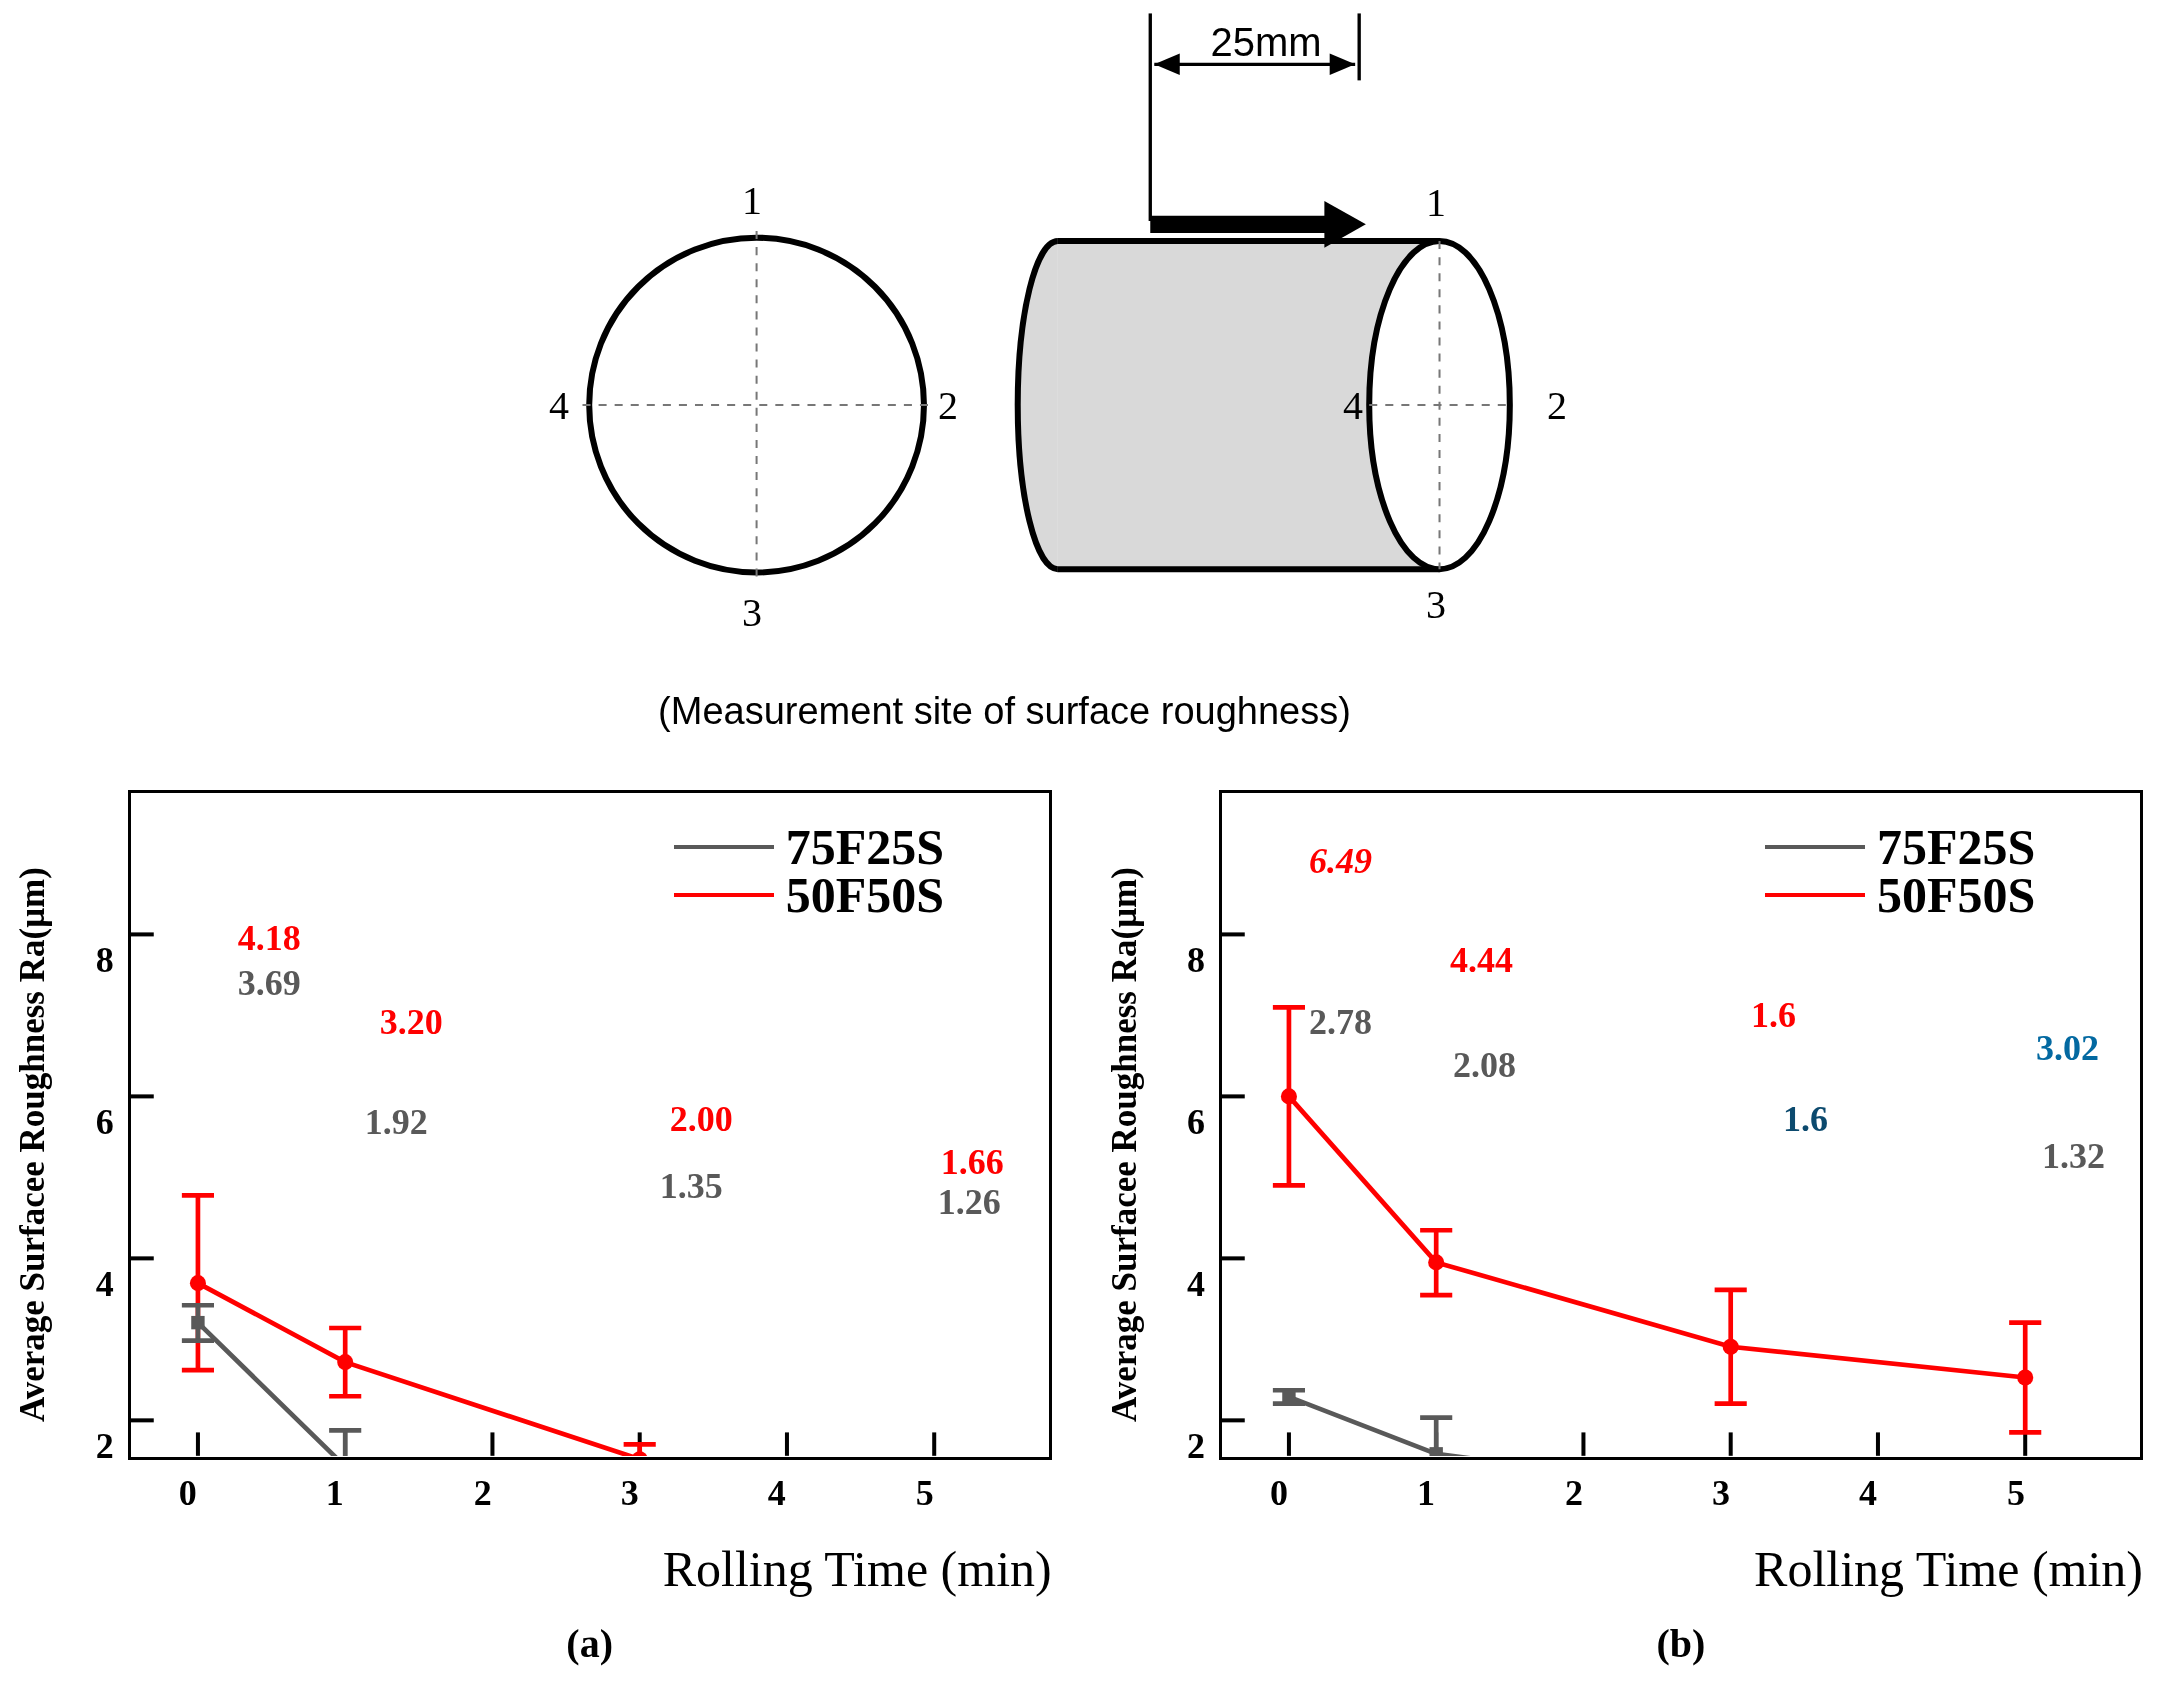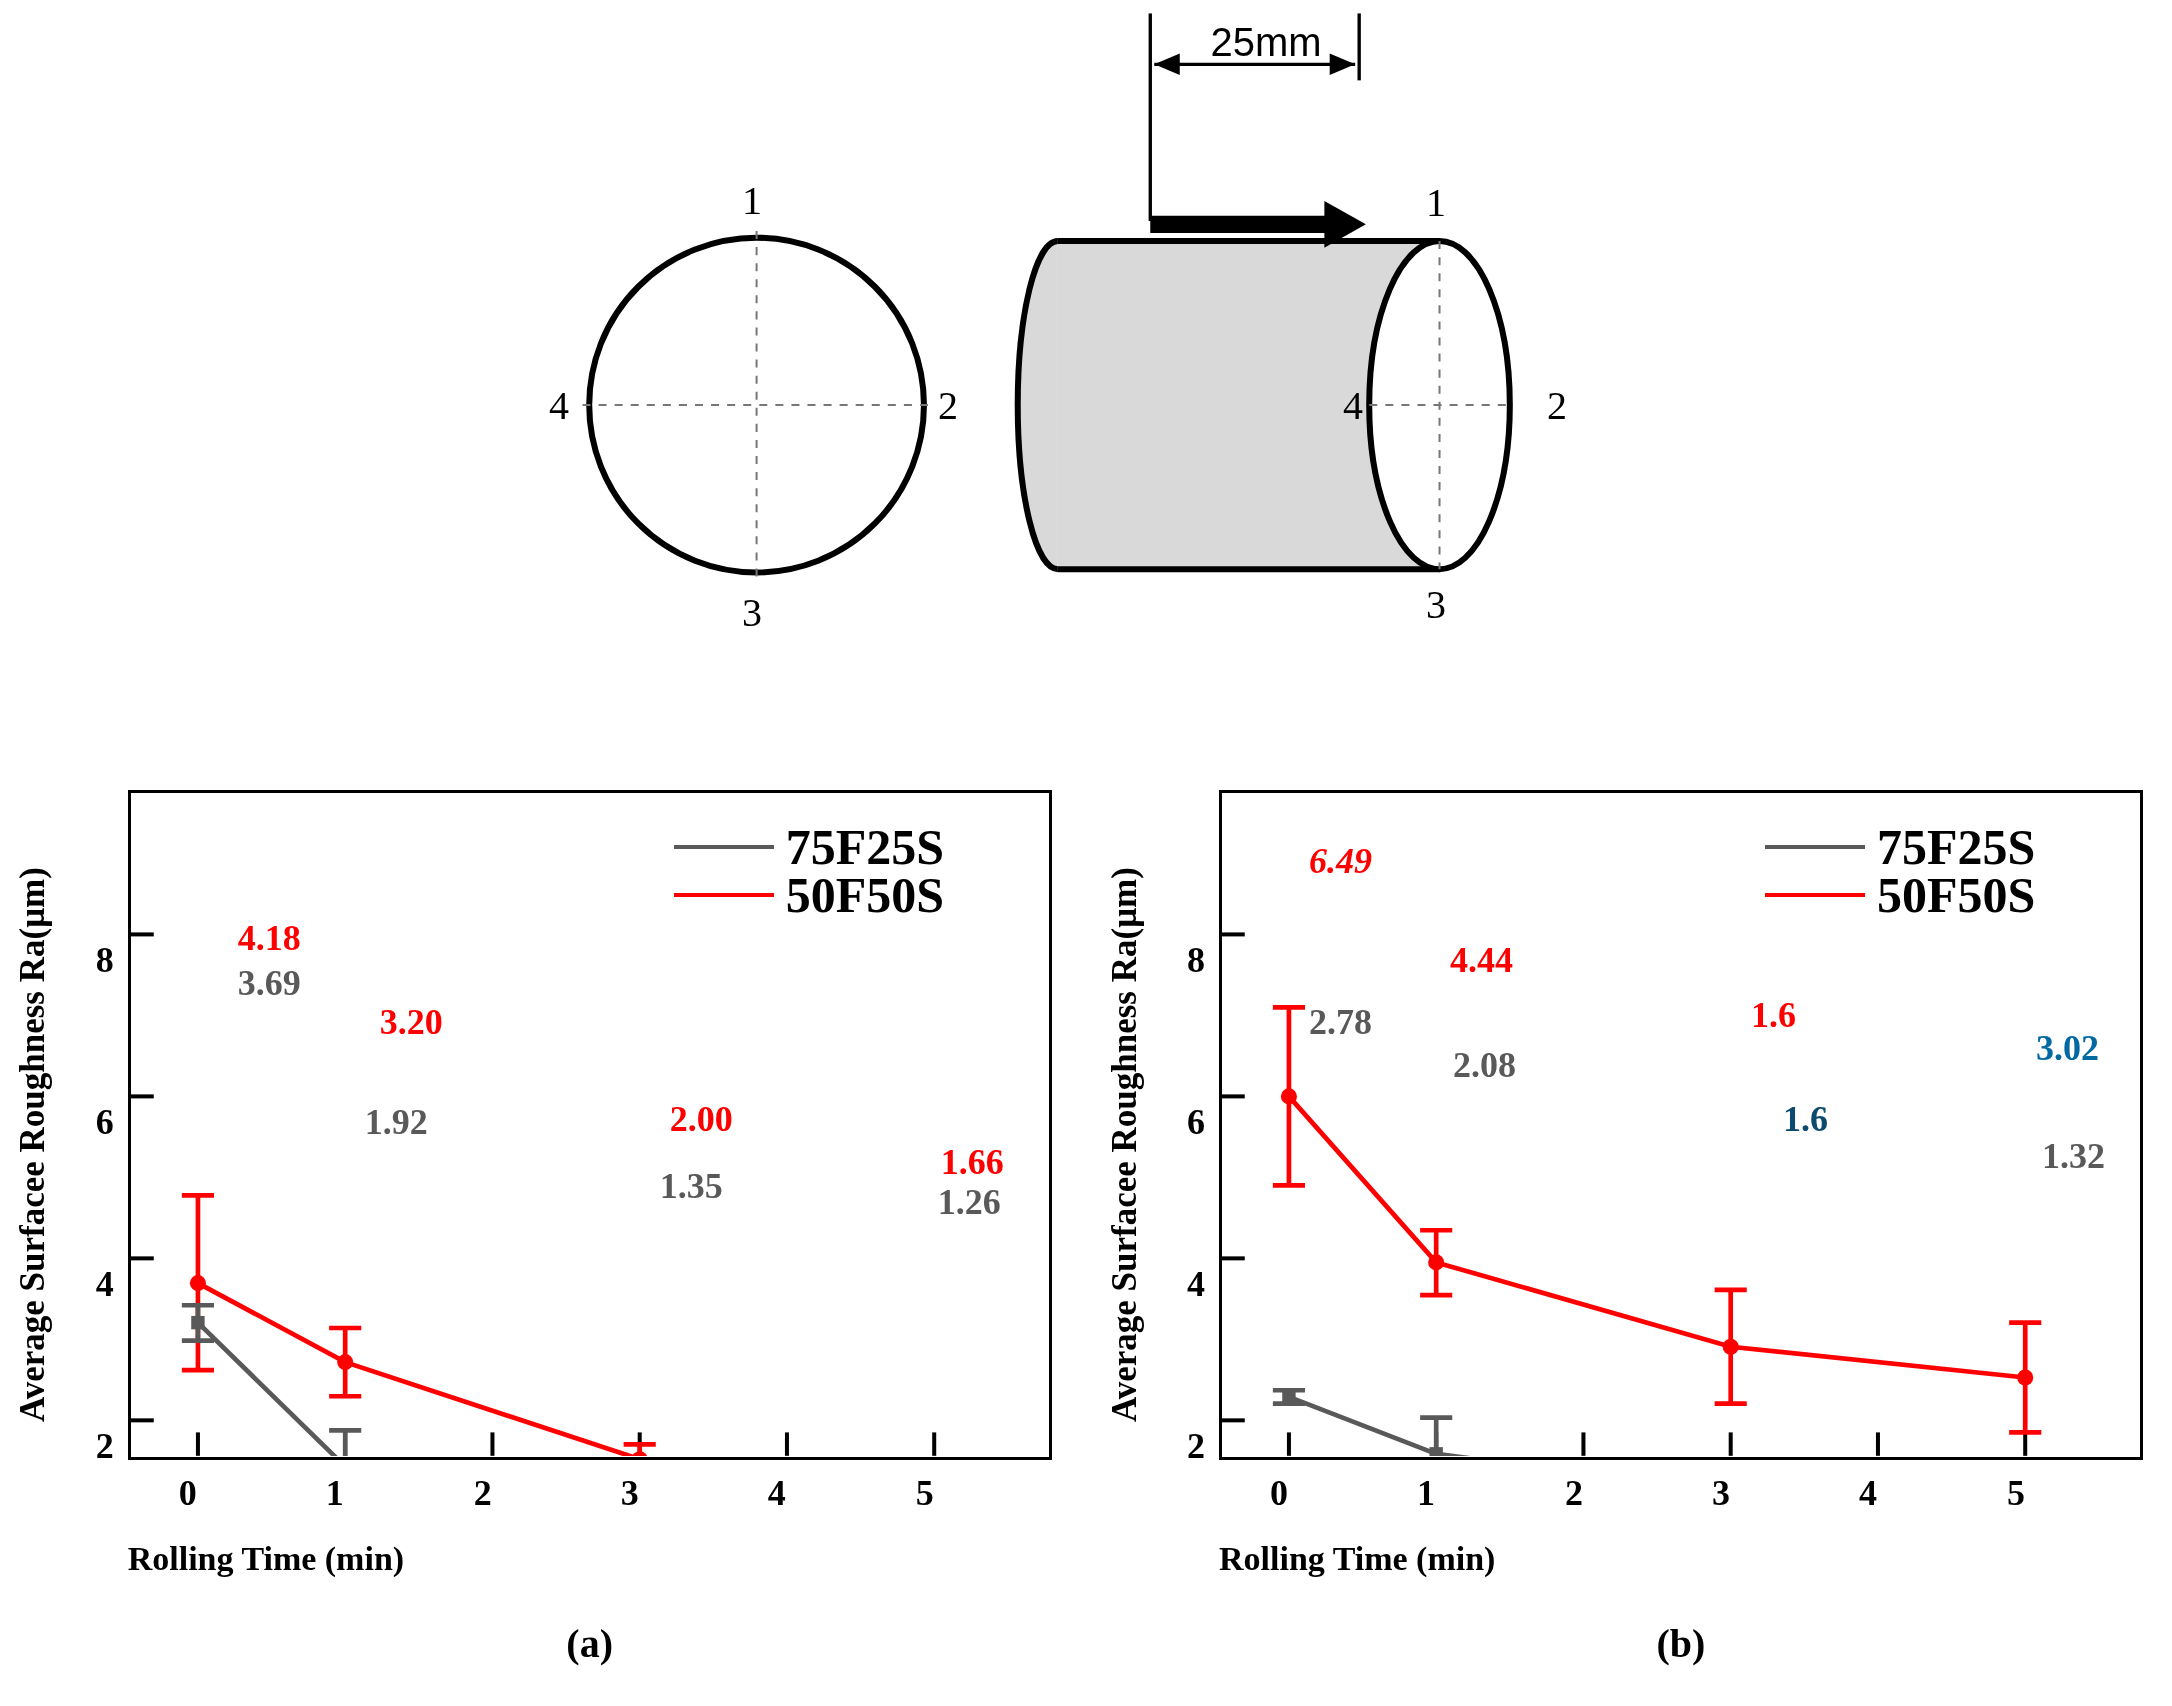--- a/index.html
+++ b/index.html
@@ -18,22 +18,22 @@
   .chart-wrap{position:absolute;top:770px;width:1071px;height:924px;}
   #chart-a{left:6.7px;}
   #chart-b{left:1098px;}
 
   .ylabel{position:absolute;left:2.7px;top:40px;height:670px;width:47px;
           writing-mode:vertical-rl;transform:rotate(180deg);
           font-family:"Liberation Serif",serif;font-weight:bold;font-size:35px;
           display:flex;align-items:center;justify-content:center;color:#000;}
   .plotbox{position:absolute;left:121px;top:20px;width:924px;height:670px;
            border:3.3px solid #000;box-sizing:border-box;}
-  .xlabel{position:absolute;left:121px;top:770px;width:924px;text-align:left;
-          font-family:"Liberation Serif",serif;font-weight:bold;font-size:34px;color:#000;}
+  .xlabel{position:absolute;left:121px;top:770px;width:924px;text-align:right;
+          font-family:"Liberation Serif",serif;font-weight:normal;font-size:50px;color:#000;}
   .panel-letter{position:absolute;left:121px;top:850px;width:924px;text-align:center;
                 font-family:"Liberation Serif",serif;font-weight:bold;font-size:40px;color:#000;}
 
   .ytick{position:absolute;left:67px;width:40px;text-align:right;
          font-family:"Liberation Serif",serif;font-weight:bold;font-size:36px;color:#000;}
   .xtick{position:absolute;top:702px;width:54px;text-align:center;
          font-family:"Liberation Serif",serif;font-weight:bold;font-size:36px;color:#000;}
 
   .legend{position:absolute;right:27px;top:30px;width:348px;}
   .legend-row{display:flex;align-items:center;height:48px;}
@@ -78,20 +78,21 @@
   <div class="idx" style="left:938px;top:382px;">2</div>
   <div class="idx" style="left:742px;top:589px;">3</div>
   <div class="idx" style="left:549px;top:382px;">4</div>
 
   
   <div class="idx" style="left:1426px;top:179px;">1</div>
   <div class="idx" style="left:1547px;top:382px;">2</div>
   <div class="idx" style="left:1426px;top:581px;">3</div>
   <div class="idx" style="left:1343px;top:382px;">4</div>
 
+  <div id="site-caption">(Measurement site of surface roughness)</div>
 </div>
 
 <div class="chart-wrap" id="chart-a">
   <div class="ylabel">Average Surfacee Roughness Ra(μm)</div>
 
   <div class="ytick" style="top:655px;">2</div>
   <div class="ytick" style="top:493px;">4</div>
   <div class="ytick" style="top:331px;">6</div>
   <div class="ytick" style="top:169px;">8</div>
 

